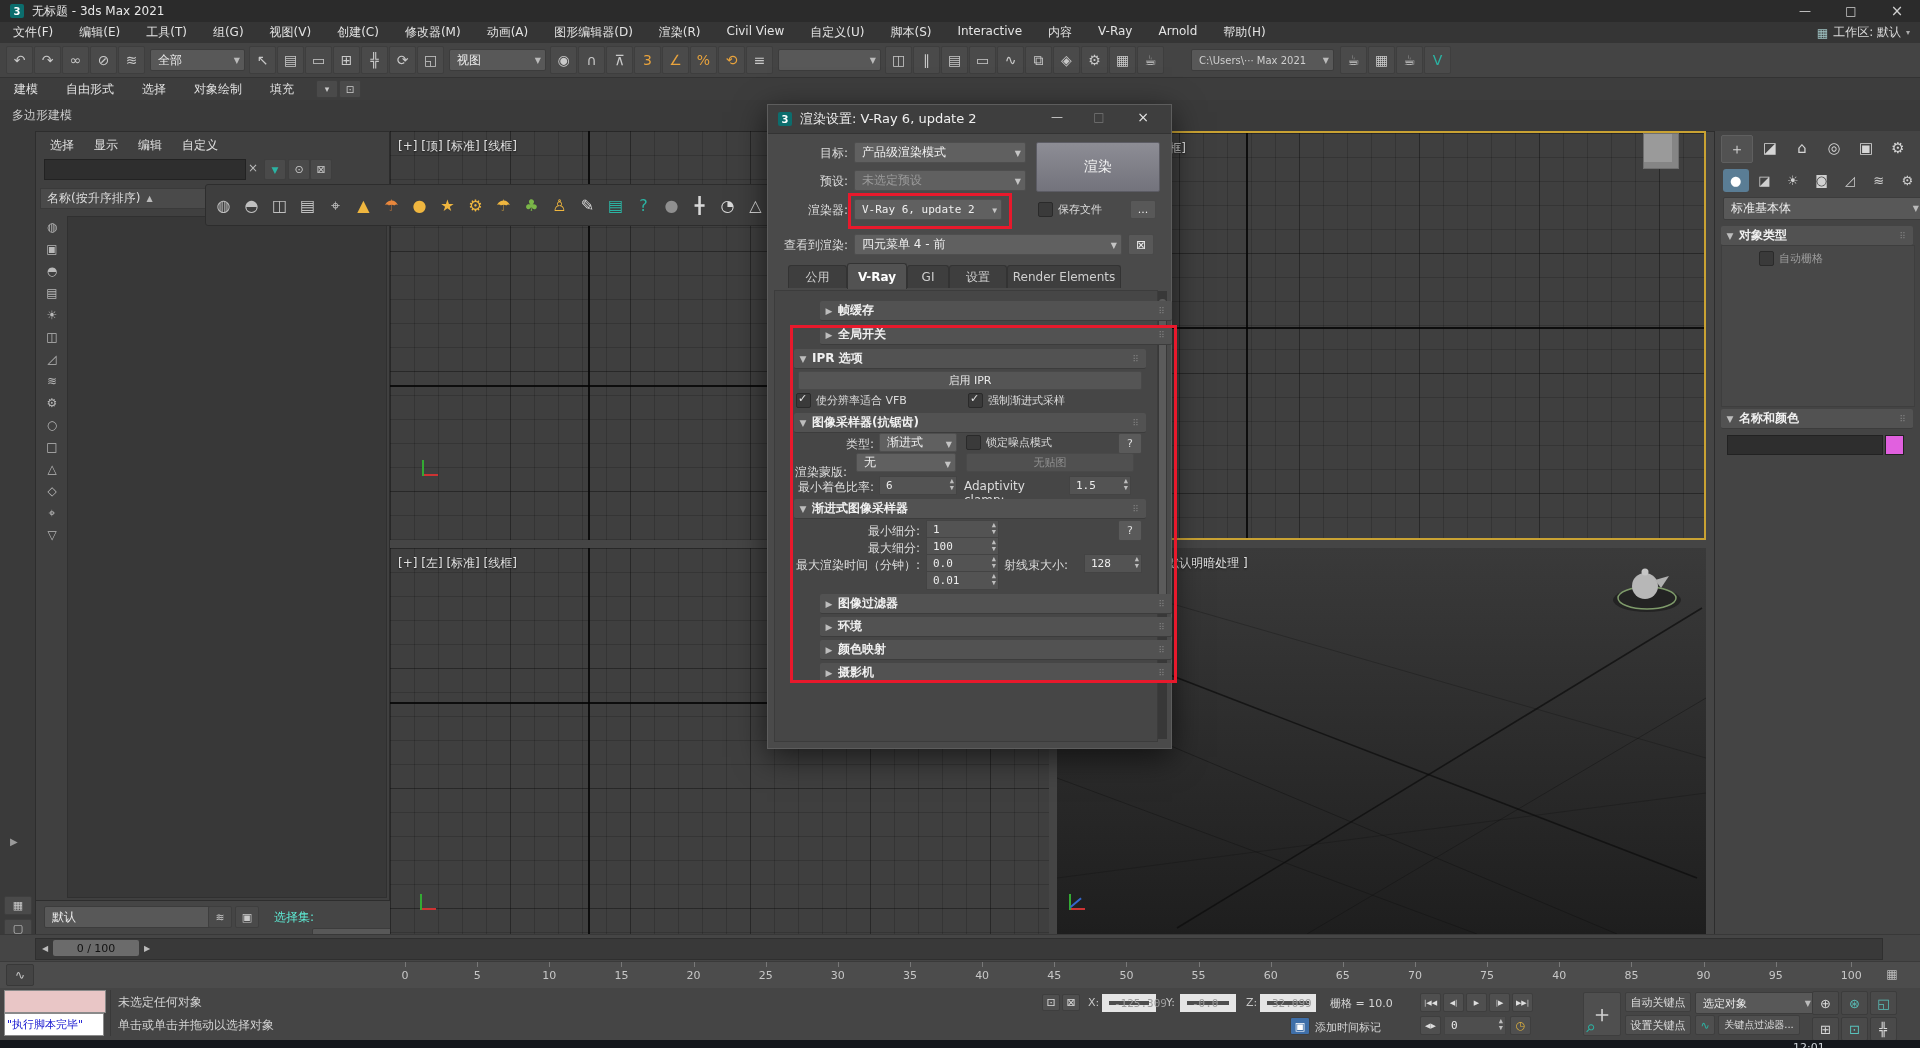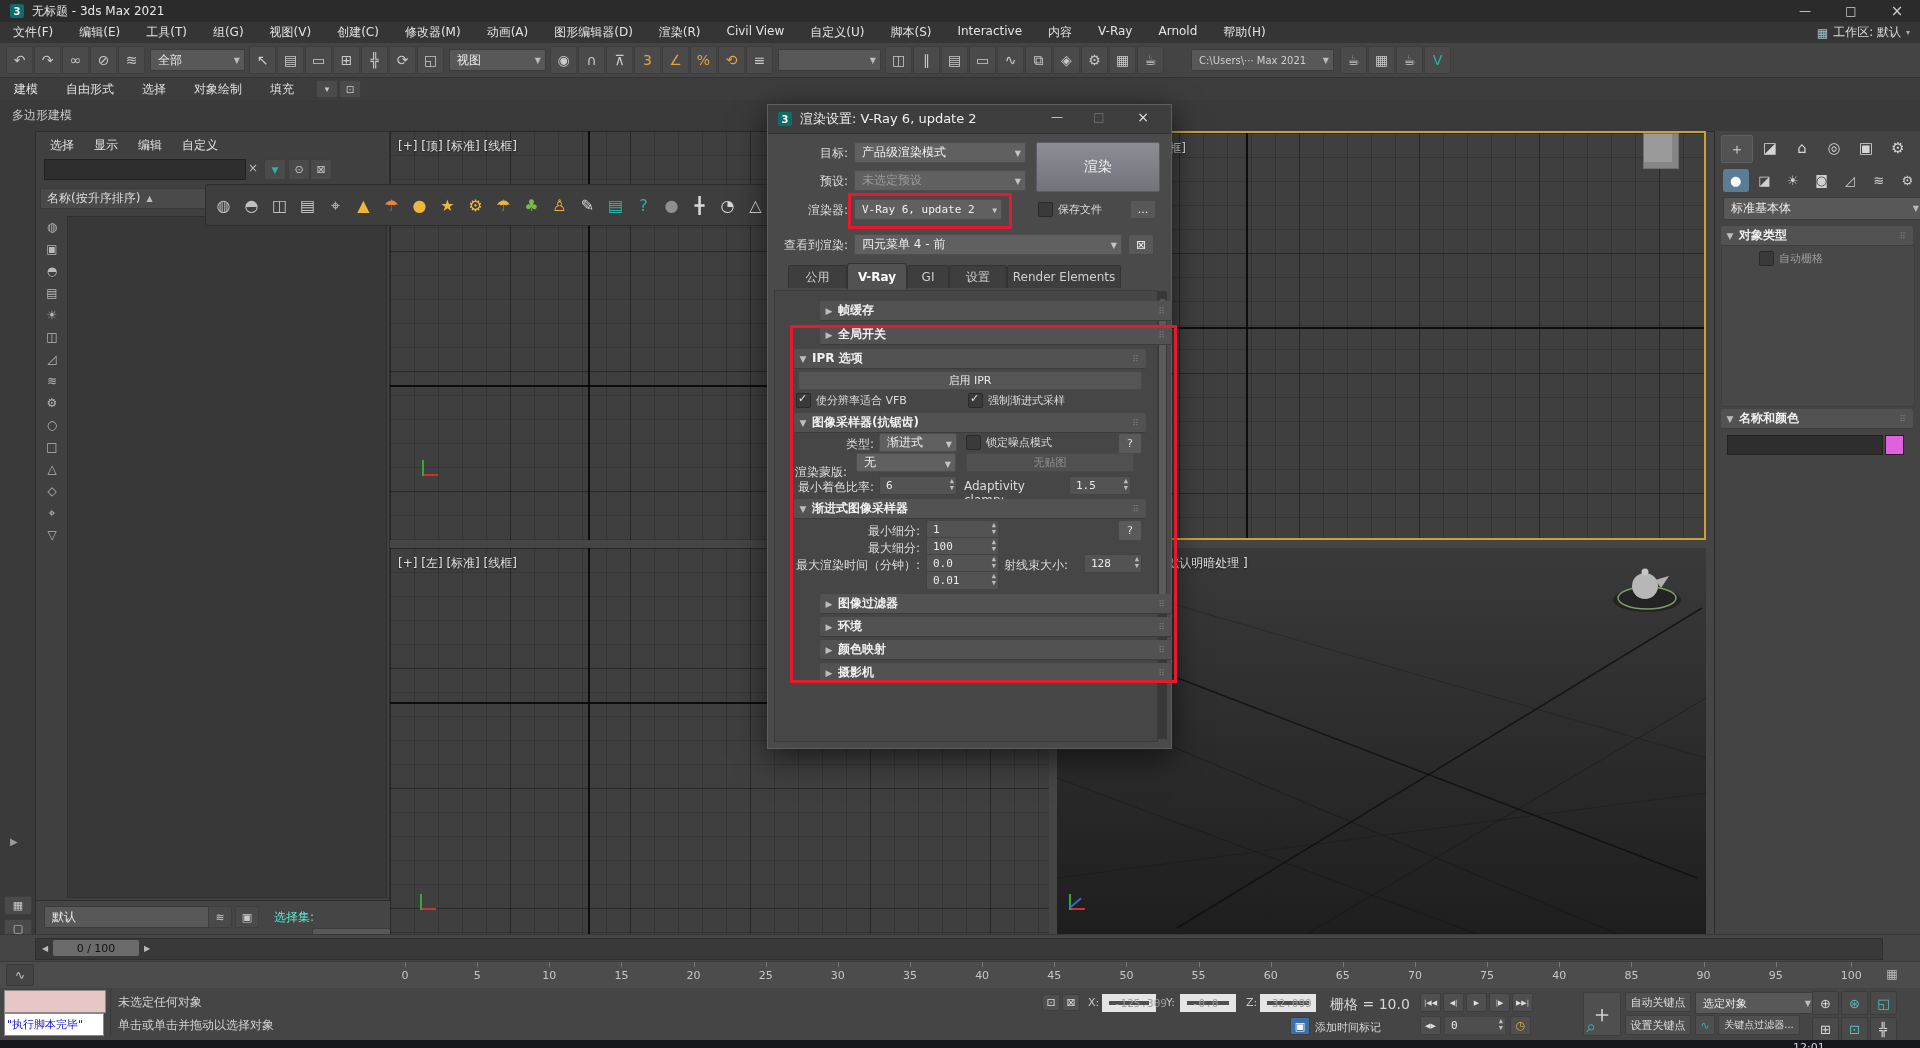--- a/index.html
+++ b/index.html
@@ -617,21 +617,21 @@
     <span class="abs" style="left:118px;top:29px;color:#d2d2d2;" data-name="prompt-line">单击或单击并拖动以选择对象</span>
 
     <span class="sbtn" style="left:1042px;top:6px;width:18px;height:17px;" data-name="isolate-selection-icon">⊡</span>
     <span class="sbtn" style="left:1062px;top:6px;width:18px;height:17px;" data-name="selection-lock-icon">⊠</span>
     <span class="abs" style="left:1088px;top:8px;color:#c7c7c7;font-size:11px;" data-name="x-label">X:</span>
     <span class="sfield" style="left:1102px;top:6px;width:54px;" data-name="x-coordinate-field">-125.309</span>
     <span class="abs" style="left:1166px;top:8px;color:#c7c7c7;font-size:11px;" data-name="y-label">Y:</span>
     <span class="sfield" style="left:1180px;top:6px;width:56px;" data-name="y-coordinate-field">-0.0</span>
     <span class="abs" style="left:1246px;top:8px;color:#c7c7c7;font-size:11px;" data-name="z-label">Z:</span>
     <span class="sfield" style="left:1260px;top:6px;width:56px;" data-name="z-coordinate-field">32.099</span>
-    <span class="abs" style="left:1330px;top:8px;color:#d6d6d6;font-size:14px;" data-name="grid-size-readout">栅格 = 10.0</span>
+    <span class="abs" style="left:1330px;top:8px;color:#d6d6d6;font-size:11px;" data-name="grid-size-readout">栅格 = 10.0</span>
     <span class="sbtn" style="left:1290px;top:29px;width:20px;height:18px;background:#3f6fa8;color:#fff;" data-name="time-tag-cube-icon">▣</span>
     <span class="abs" style="left:1315px;top:32px;color:#d6d6d6;font-size:11px;" data-name="add-time-tag">添加时间标记</span>
 
     <span class="abs" style="left:1420px;top:5px;display:flex;gap:2px;">
         <span class="sbtn" style="position:relative;width:21px;height:19px;font-size:7px;" data-name="go-to-start-icon">|◀◀</span>
         <span class="sbtn" style="position:relative;width:21px;height:19px;font-size:7px;" data-name="previous-frame-icon">◀|</span>
         <span class="sbtn" style="position:relative;width:21px;height:19px;font-size:7px;" data-name="play-icon">▶</span>
         <span class="sbtn" style="position:relative;width:21px;height:19px;font-size:7px;" data-name="next-frame-icon">|▶</span>
         <span class="sbtn" style="position:relative;width:21px;height:19px;font-size:7px;" data-name="go-to-end-icon">▶▶|</span>
       </span>

